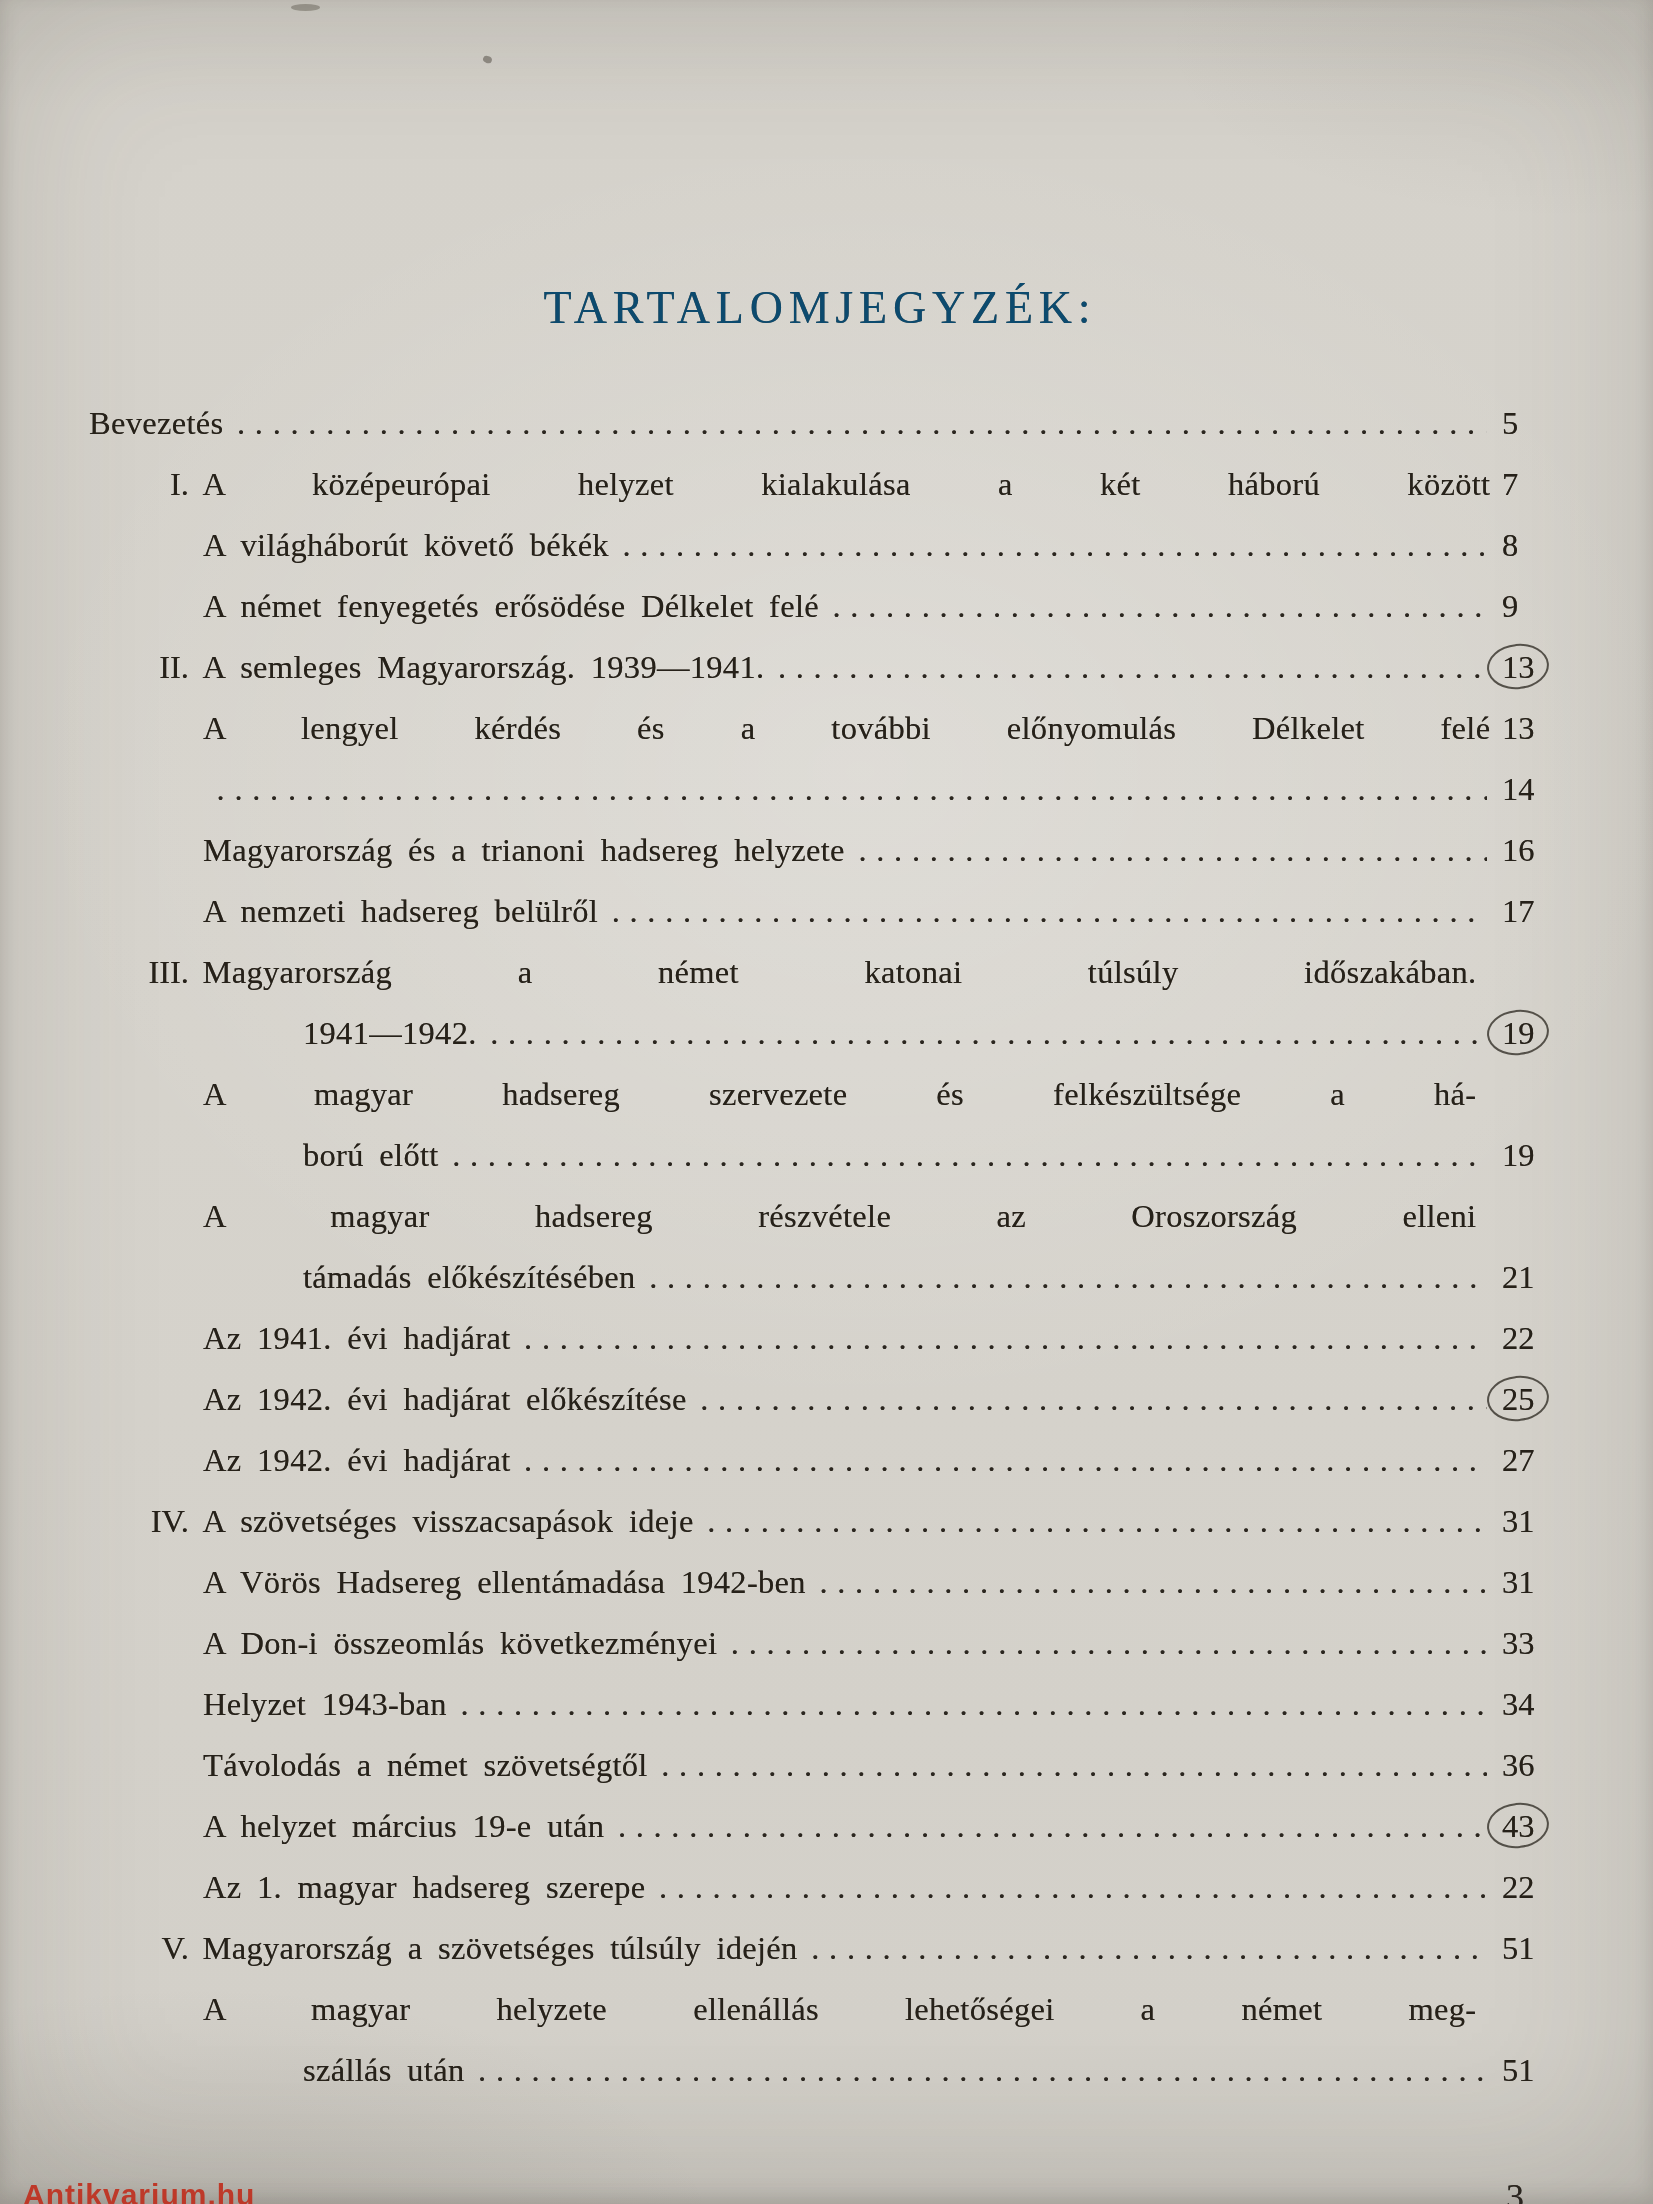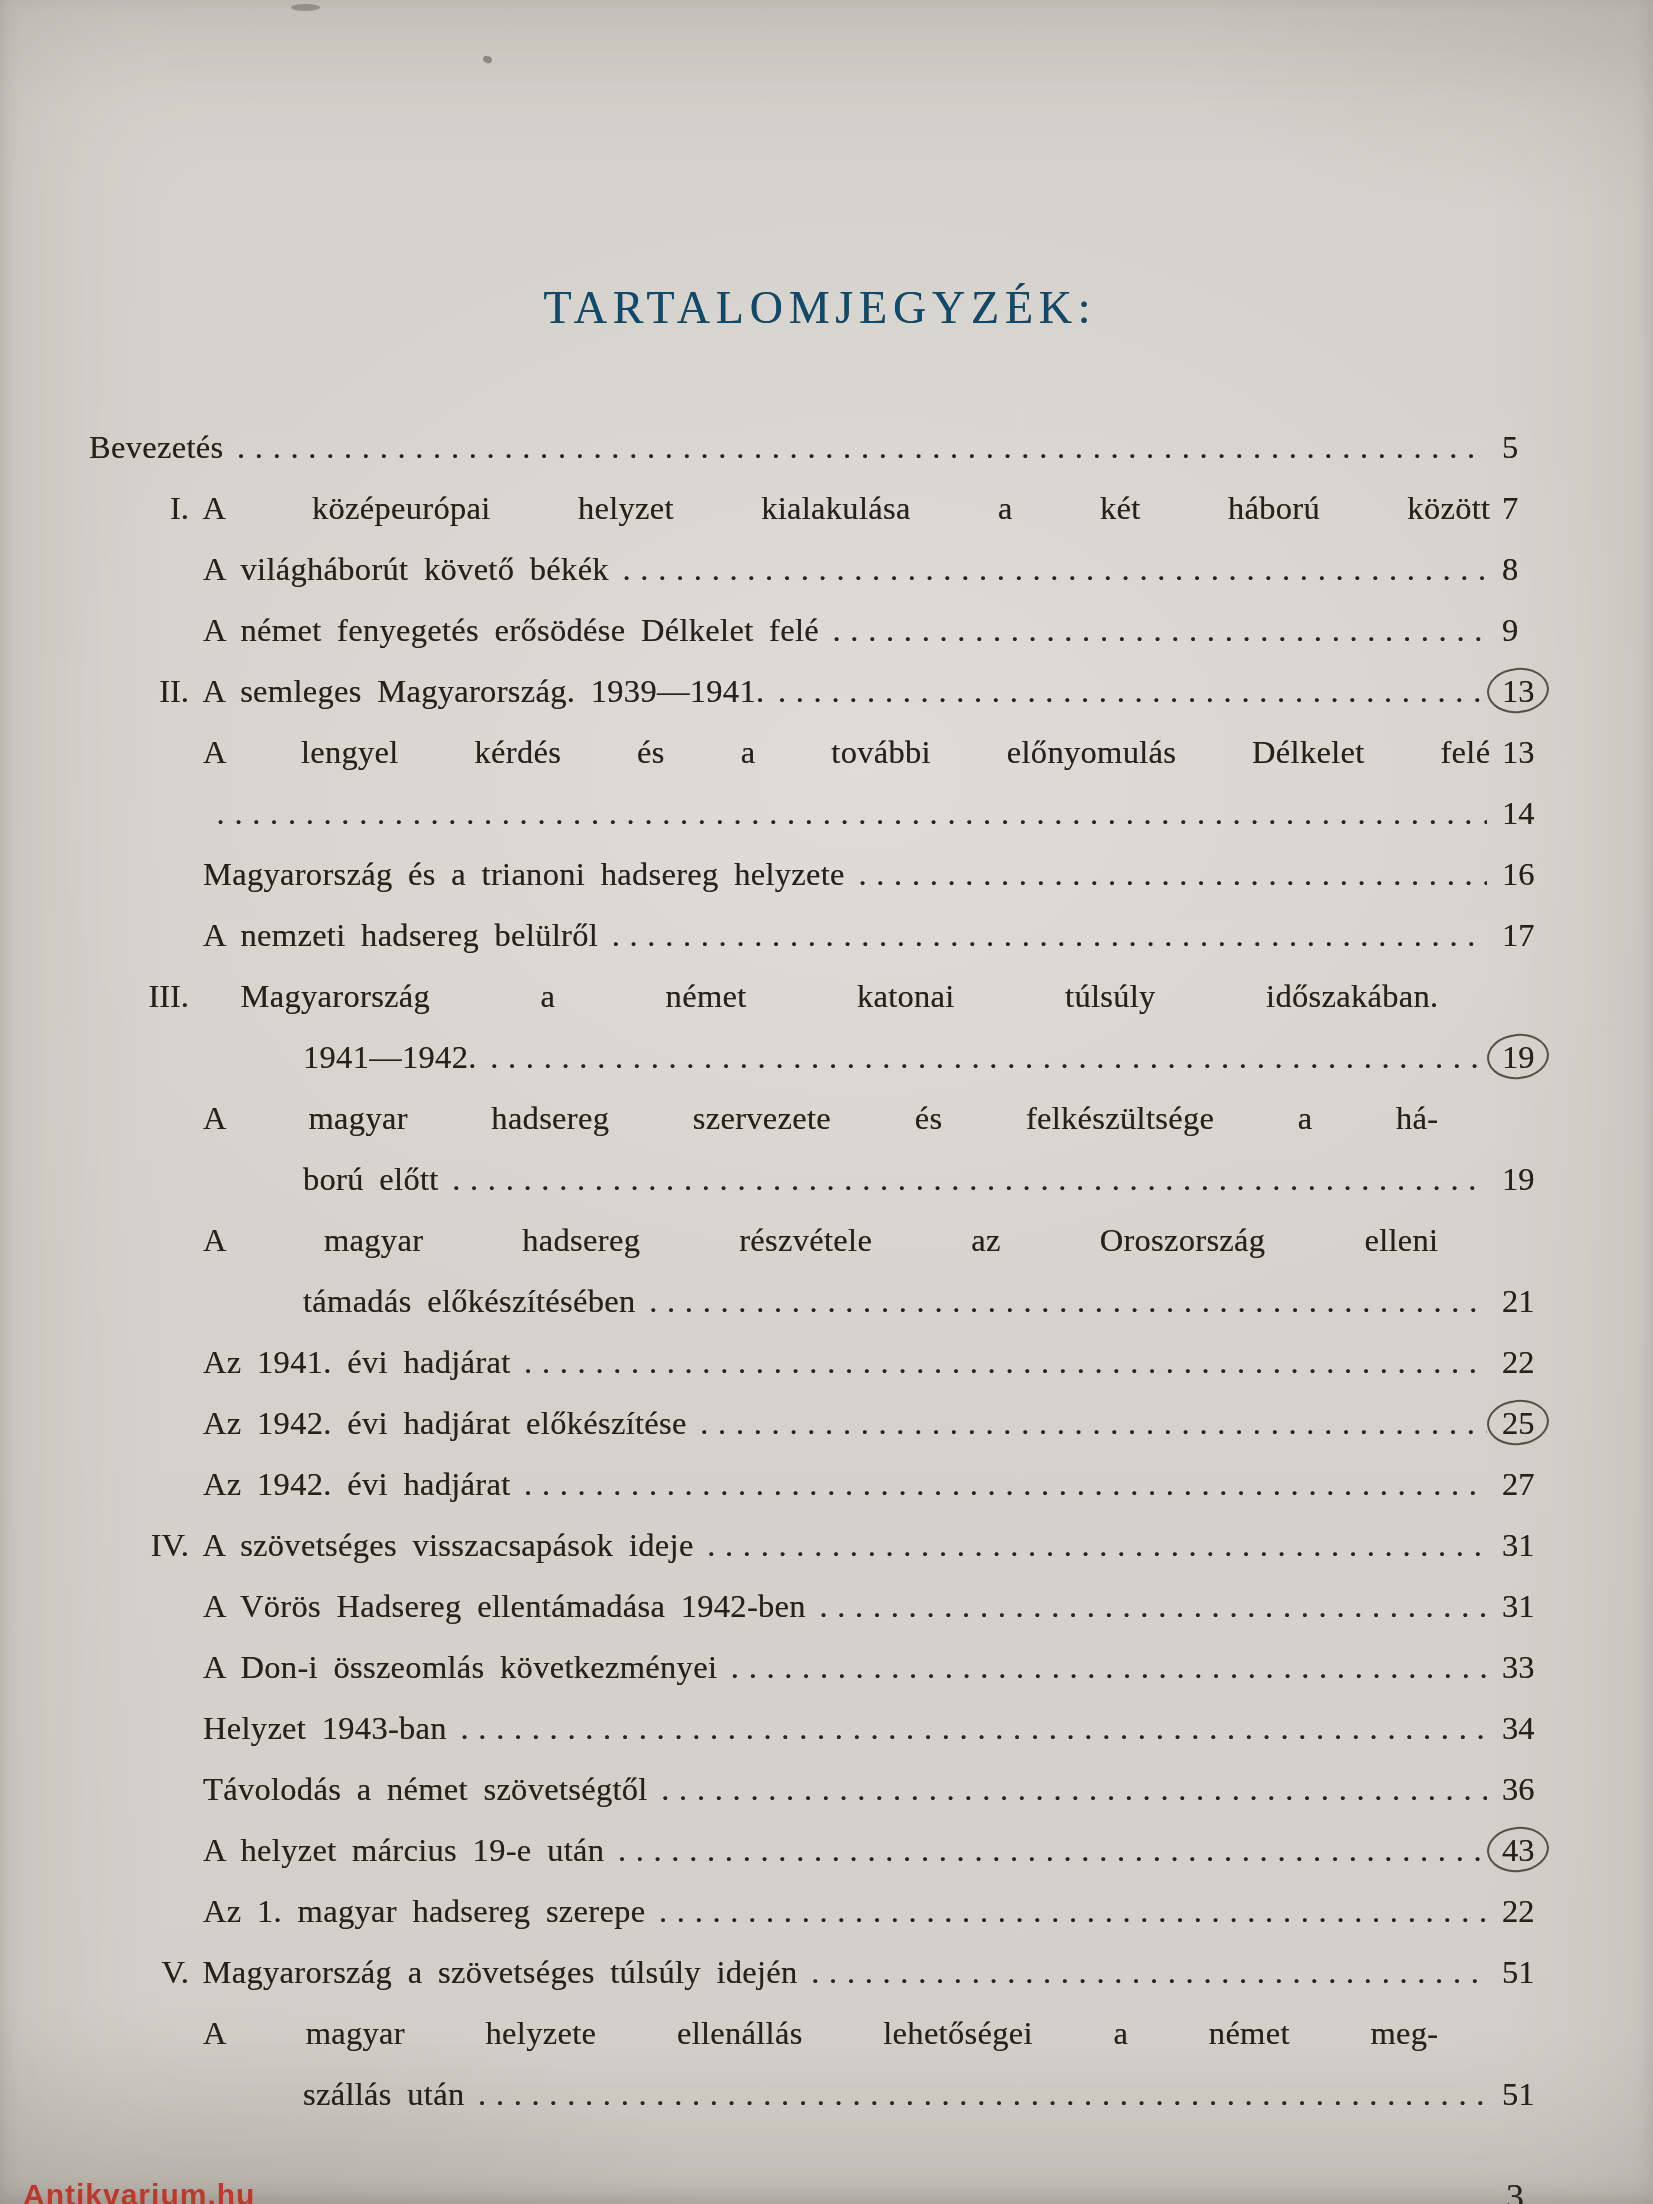--- a/index.html
+++ b/index.html
@@ -23,21 +23,21 @@
     background: rgba(62,56,46,0.45); border-radius: 50%; transform: rotate(20deg); }
   .speck-b { position: absolute; left: 291px; top: 3.9px; width: 29px; height: 6.8px;
     background: rgba(62,56,46,0.35); border-radius: 50%; }
 
   .title {
     position: absolute; top: 281px; left: 0; width: 1640px;
     text-align: center; font-size: 46px; letter-spacing: 5.8px; word-spacing: 2.9px;
     color: #0c4a6e; text-shadow: 0 0 0.6px rgba(40,35,28,0.65);
   }
 
-  .toc { position: absolute; top: 417px; left: 89px; width: 1496px; }
+  .toc { position: absolute; top: 393px; left: 89px; width: 1496px; }
   .row {
     display: flex; align-items: baseline;
     height: 61px; line-height: 61px;
     font-size: 32.5px; white-space: nowrap;
     text-shadow: 0 0 0.6px rgba(40,35,28,0.6);
   }
   .row.lvl1 { padding-left: 114px; }
   .row.lvl2 { padding-left: 214px; }
 
   .num { flex: none; width: 100px; text-align: right; margin-right: 13.6px; }
@@ -55,21 +55,21 @@
   .page.circled .pnum::after {
     content: ""; position: absolute;
     left: -15.5px; right: -13.6px; top: -5.8px; bottom: -3.9px;
     border: 2.9px solid rgba(48,43,36,0.78);
     border-radius: 50%;
     transform: rotate(-6deg);
   }
 
   .row.fill .text { flex: 1 1 auto; text-align: justify; text-align-last: justify; word-spacing: 0.35em; }
   .row.fill .leader { flex: none; width: 11.6px; margin: 0; }
-  .row.fill.nopage { padding-right: 97px; gap: 38px; }
+  .row.fill.nopage { padding-right: 97px; }
 
   .footer-page {
     position: absolute; left: 1506px; top: 2176px;
     font-size: 36px; color: #2a251f; text-shadow: 0 0 0.6px rgba(40,35,28,0.6);
   }
   .watermark {
     position: absolute; left: 23px; top: 2178px;
     font-family: "Liberation Sans", "DejaVu Sans", sans-serif;
     font-weight: bold; font-size: 30px; letter-spacing: 1px;
     color: #c0301f; opacity: 0.92;

